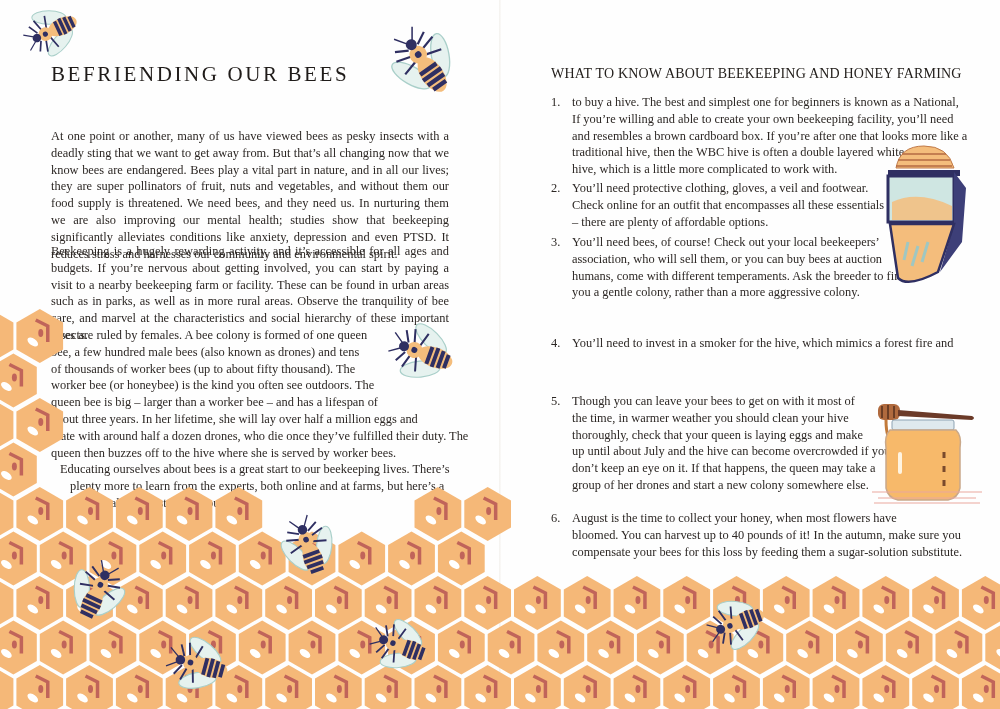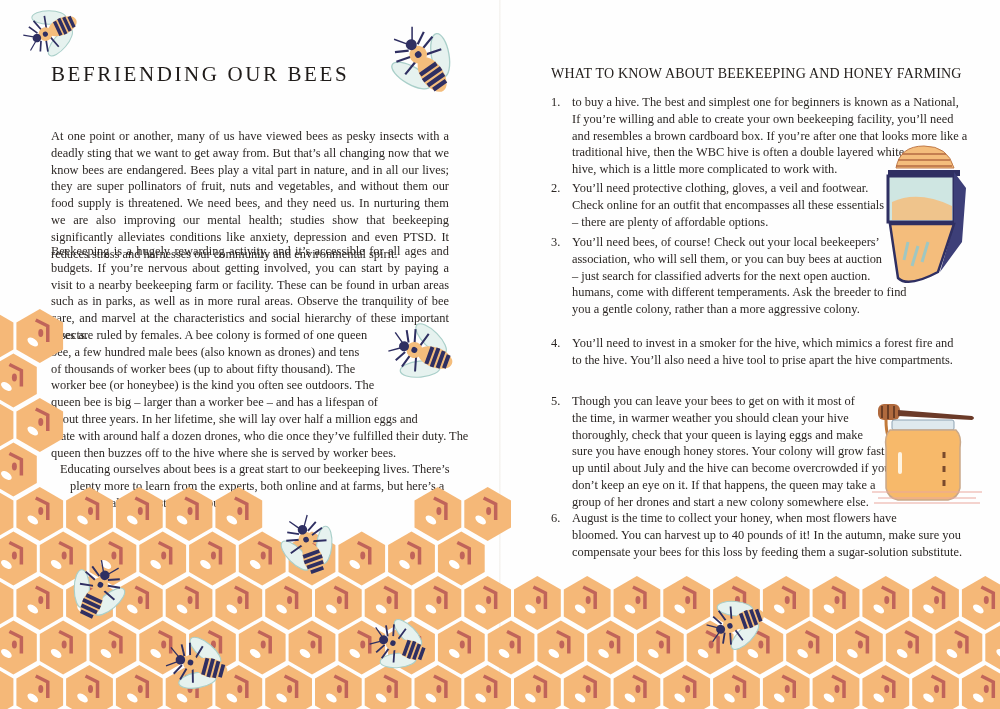--- a/index.html
+++ b/index.html
@@ -88,41 +88,38 @@
     <span class="ln">Check online for an outfit that encompasses all these essentials</span>
     <span class="ln">– there are plenty of affordable options.</span>
   </div>
 </div>
 
 <div class="item" style="top:234px">
   <span class="num">3.</span>
   <div class="txt">
     <span class="ln">You’ll need bees, of course! Check out your local beekeepers’</span>
     <span class="ln">association, who will sell them, or you can buy bees at auction</span>
-    <span class="ln">– just search for classified adverts for the next open auction.</span>
     <span class="ln">humans, come with different temperaments. Ask the breeder to find</span>
     <span class="ln">you a gentle colony, rather than a more aggressive colony.</span>
   </div>
 </div>
 
 <div class="item" style="top:335px">
   <span class="num">4.</span>
   <div class="txt">
     <span class="ln">You’ll need to invest in a smoker for the hive, which mimics a forest fire and</span>
-    <span class="ln">to the hive. You’ll also need a hive tool to prise apart the hive compartments.</span>
   </div>
 </div>
 
 <div class="item" style="top:393px">
   <span class="num">5.</span>
   <div class="txt">
     <span class="ln">Though you can leave your bees to get on with it most of</span>
     <span class="ln">the time, in warmer weather you should clean your hive</span>
     <span class="ln">thoroughly, check that your queen is laying eggs and make</span>
-    <span class="ln">sure you have enough honey stores. Your colony will grow fast</span>
     <span class="ln">up until about July and the hive can become overcrowded if you</span>
     <span class="ln">don’t keep an eye on it. If that happens, the queen may take a</span>
     <span class="ln">group of her drones and start a new colony somewhere else.</span>
   </div>
 </div>
 
 <div class="item" style="top:510px">
   <span class="num">6.</span>
   <div class="txt">
     <span class="ln">August is the time to collect your honey, when most flowers have</span>

